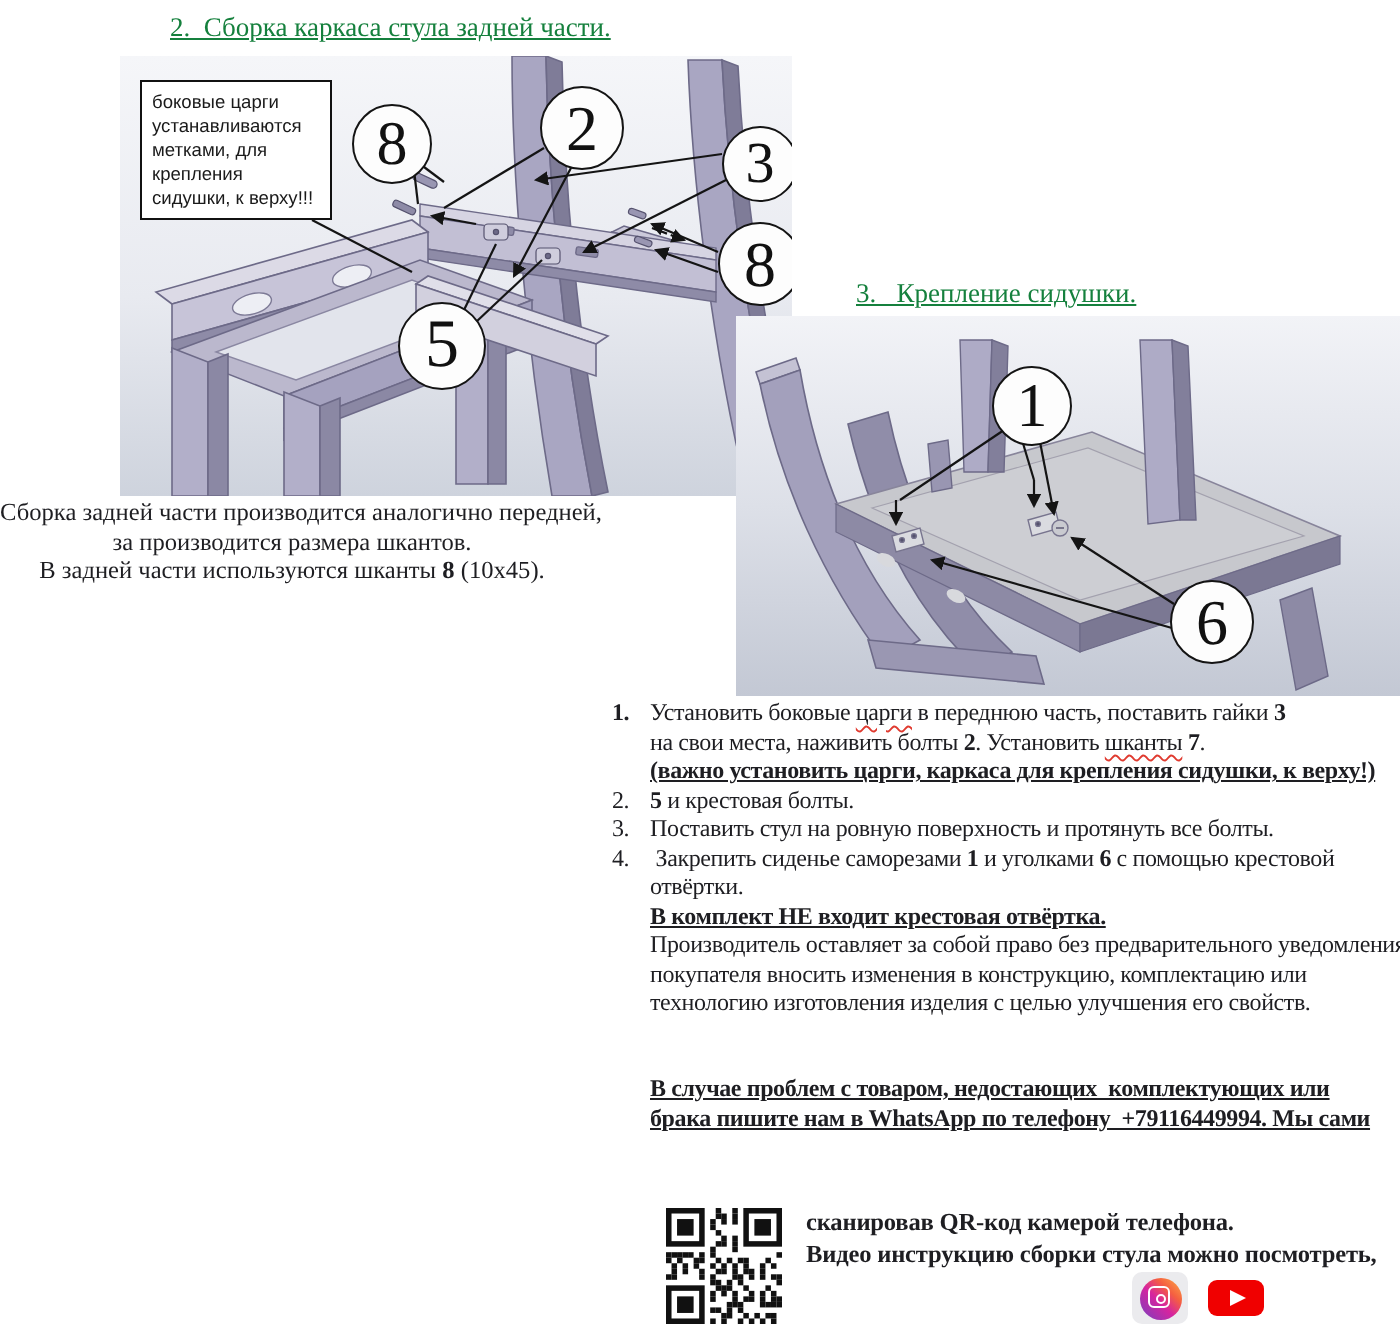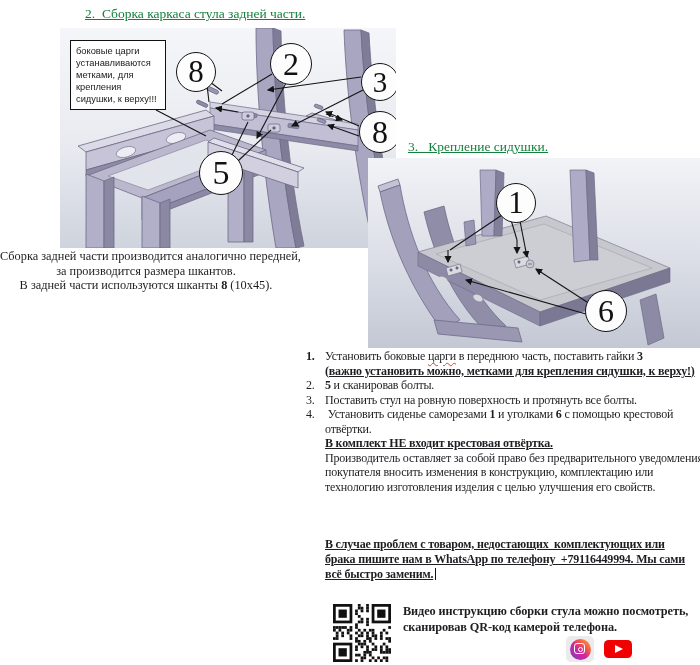--- a/index.html
+++ b/index.html
@@ -150,21 +150,21 @@
     <div class="callout" style="left:299px;top:83px;width:40px;height:40px;font-size:32px;">8</div>
     <div class="callout" style="left:139px;top:123px;width:42px;height:42px;font-size:34px;">5</div>
   </div>
 
   <div class="abs caption">
       <div class="rich-line"><span>Сборка задней части производится аналогично передней,</span></div>
       <div class="rich-line"><span>за производится размера шкантов.</span></div>
       <div class="rich-line"><span>В задней части используются шканты </span><span class="b">8</span><span> (10х45).</span></div>
     </div>
 
-  <div class="abs sec-title" style="left:408px;top:139px;">3.   Крепление сидушки.</div>
+  <div class="abs sec-title" style="left:428px;top:139px;">3.   Крепление сидушки.</div>
 
   <div class="viewport vp2">
     <svg width="332" height="190" viewBox="0 0 332 190">
       <defs>
         <linearGradient id="bg2" x1="0" y1="0" x2="0" y2="1">
           <stop offset="0" stop-color="#f2f3f7"></stop>
             <stop offset="0.5" stop-color="#dde0e8"></stop>
             <stop offset="1" stop-color="#c3c8d4"></stop>
         </linearGradient>
         <marker id="ah2" viewBox="0 0 10 10" refX="8.5" refY="5" markerWidth="6.5" markerHeight="6.5" orient="auto-start-reverse">
@@ -221,52 +221,52 @@
 
     <div class="callout" style="left:128px;top:25px;width:38px;height:38px;font-size:31px;">1</div>
     <div class="callout" style="left:217px;top:132px;width:40px;height:40px;font-size:32px;">6</div>
   </div>
 
   <div class="abs ins">
     <div class="li">
       <div class="num"><span class="b">1.</span></div>
       <div class="body">
           <div class="rich-line"><span>Установить боковые </span><span class="sq">царги</span><span> в переднюю часть, поставить гайки </span><span class="b">3</span></div>
-          <div class="rich-line"><span class="bu">(важно установить можно, метками для крепления сидушки, к верху!)</span></div>
+          <div class="rich-line"><span>на свои места, наживить болты </span><span class="b">2</span><span>. Установить </span><span class="sq">шканты</span><span> </span><span class="b">7</span><span>.</span></div>
+          <div class="rich-line"><span class="bu">(важно установить царги, каркаса для крепления сидушки, к верху!)</span></div>
         </div>
     </div>
     <div class="li">
       <div class="num"><span>2.</span></div>
       <div class="body">
-          <div class="rich-line"><span class="b">5</span><span> и сканировав болты.</span></div>
+          <div class="rich-line"><span class="b">5</span><span> и крестовая болты.</span></div>
         </div>
     </div>
     <div class="li">
       <div class="num"><span>3.</span></div>
       <div class="body">
           <div class="rich-line"><span>Поставить стул на ровную поверхность и протянуть все болты.</span></div>
         </div>
     </div>
     <div class="li">
       <div class="num"><span>4.</span></div>
       <div class="body">
-          <div class="rich-line"><span> Установить сиденье саморезами </span><span class="b">1</span><span> и уголками </span><span class="b">6</span><span> с помощью крестовой</span></div>
+          <div class="rich-line"><span> Закрепить сиденье саморезами </span><span class="b">1</span><span> и уголками </span><span class="b">6</span><span> с помощью крестовой</span></div>
           <div class="rich-line"><span>отвёртки.</span></div>
           <div class="rich-line"><span class="bu">В комплект НЕ входит крестовая отвёртка.</span></div>
           <div class="rich-line"><span>Производитель оставляет за собой право без предварительного уведомления</span></div>
           <div class="rich-line"><span>покупателя вносить изменения в конструкцию, комплектацию или</span></div>
           <div class="rich-line"><span>технологию изготовления изделия с целью улучшения его свойств.</span></div>
         </div>
     </div>
   </div>
 
   <div class="abs warranty">
       <div class="rich-line"><span class="bu">В случае проблем с товаром, недостающих  комплектующих или</span></div>
       <div class="rich-line"><span class="bu">брака пишите нам в WhatsApp по телефону  +79116449994. Мы сами</span></div>
-      <div class="rich-line"><span class="bu">всё быстро заменим.</span><span class="endbar"></span></div>
     </div>
 
   <div class="abs video-row">
     <div class="qr-box">
       <svg id="qr-svg" width="58" height="58" viewBox="0 0 21 21">
           <rect x="0" y="0" width="21" height="21" fill="#fff"></rect>
           <rect x="9" y="0" width="1" height="1" fill="#111"></rect>
           <rect x="12" y="0" width="1" height="1" fill="#111"></rect>
           <rect x="9" y="1" width="1" height="1" fill="#111"></rect>
           <rect x="10" y="1" width="1" height="1" fill="#111"></rect>
@@ -379,22 +379,22 @@
           <rect x="2" y="2" width="3" height="3" fill="#111"></rect>
           <rect x="14" y="0" width="7" height="7" fill="#111"></rect>
           <rect x="15" y="1" width="5" height="5" fill="#fff"></rect>
           <rect x="16" y="2" width="3" height="3" fill="#111"></rect>
           <rect x="0" y="14" width="7" height="7" fill="#111"></rect>
           <rect x="1" y="15" width="5" height="5" fill="#fff"></rect>
           <rect x="2" y="16" width="3" height="3" fill="#111"></rect>
         </svg>
     </div>
     <div class="video-text">
+        <div class="rich-line"><span class="b">сканировав QR-код камерой телефона.</span></div>
         <div class="rich-line"><span class="b">Видео инструкцию сборки стула можно посмотреть,</span></div>
-        <div class="rich-line"><span class="b">сканировав QR-код камерой телефона.</span></div>
       </div>
   </div>
 
   <div class="abs social">
     <div class="insta-wrap">
       <div class="insta">
           <span class="cam"></span>
           <span class="lens"></span>
         </div>
     </div>

